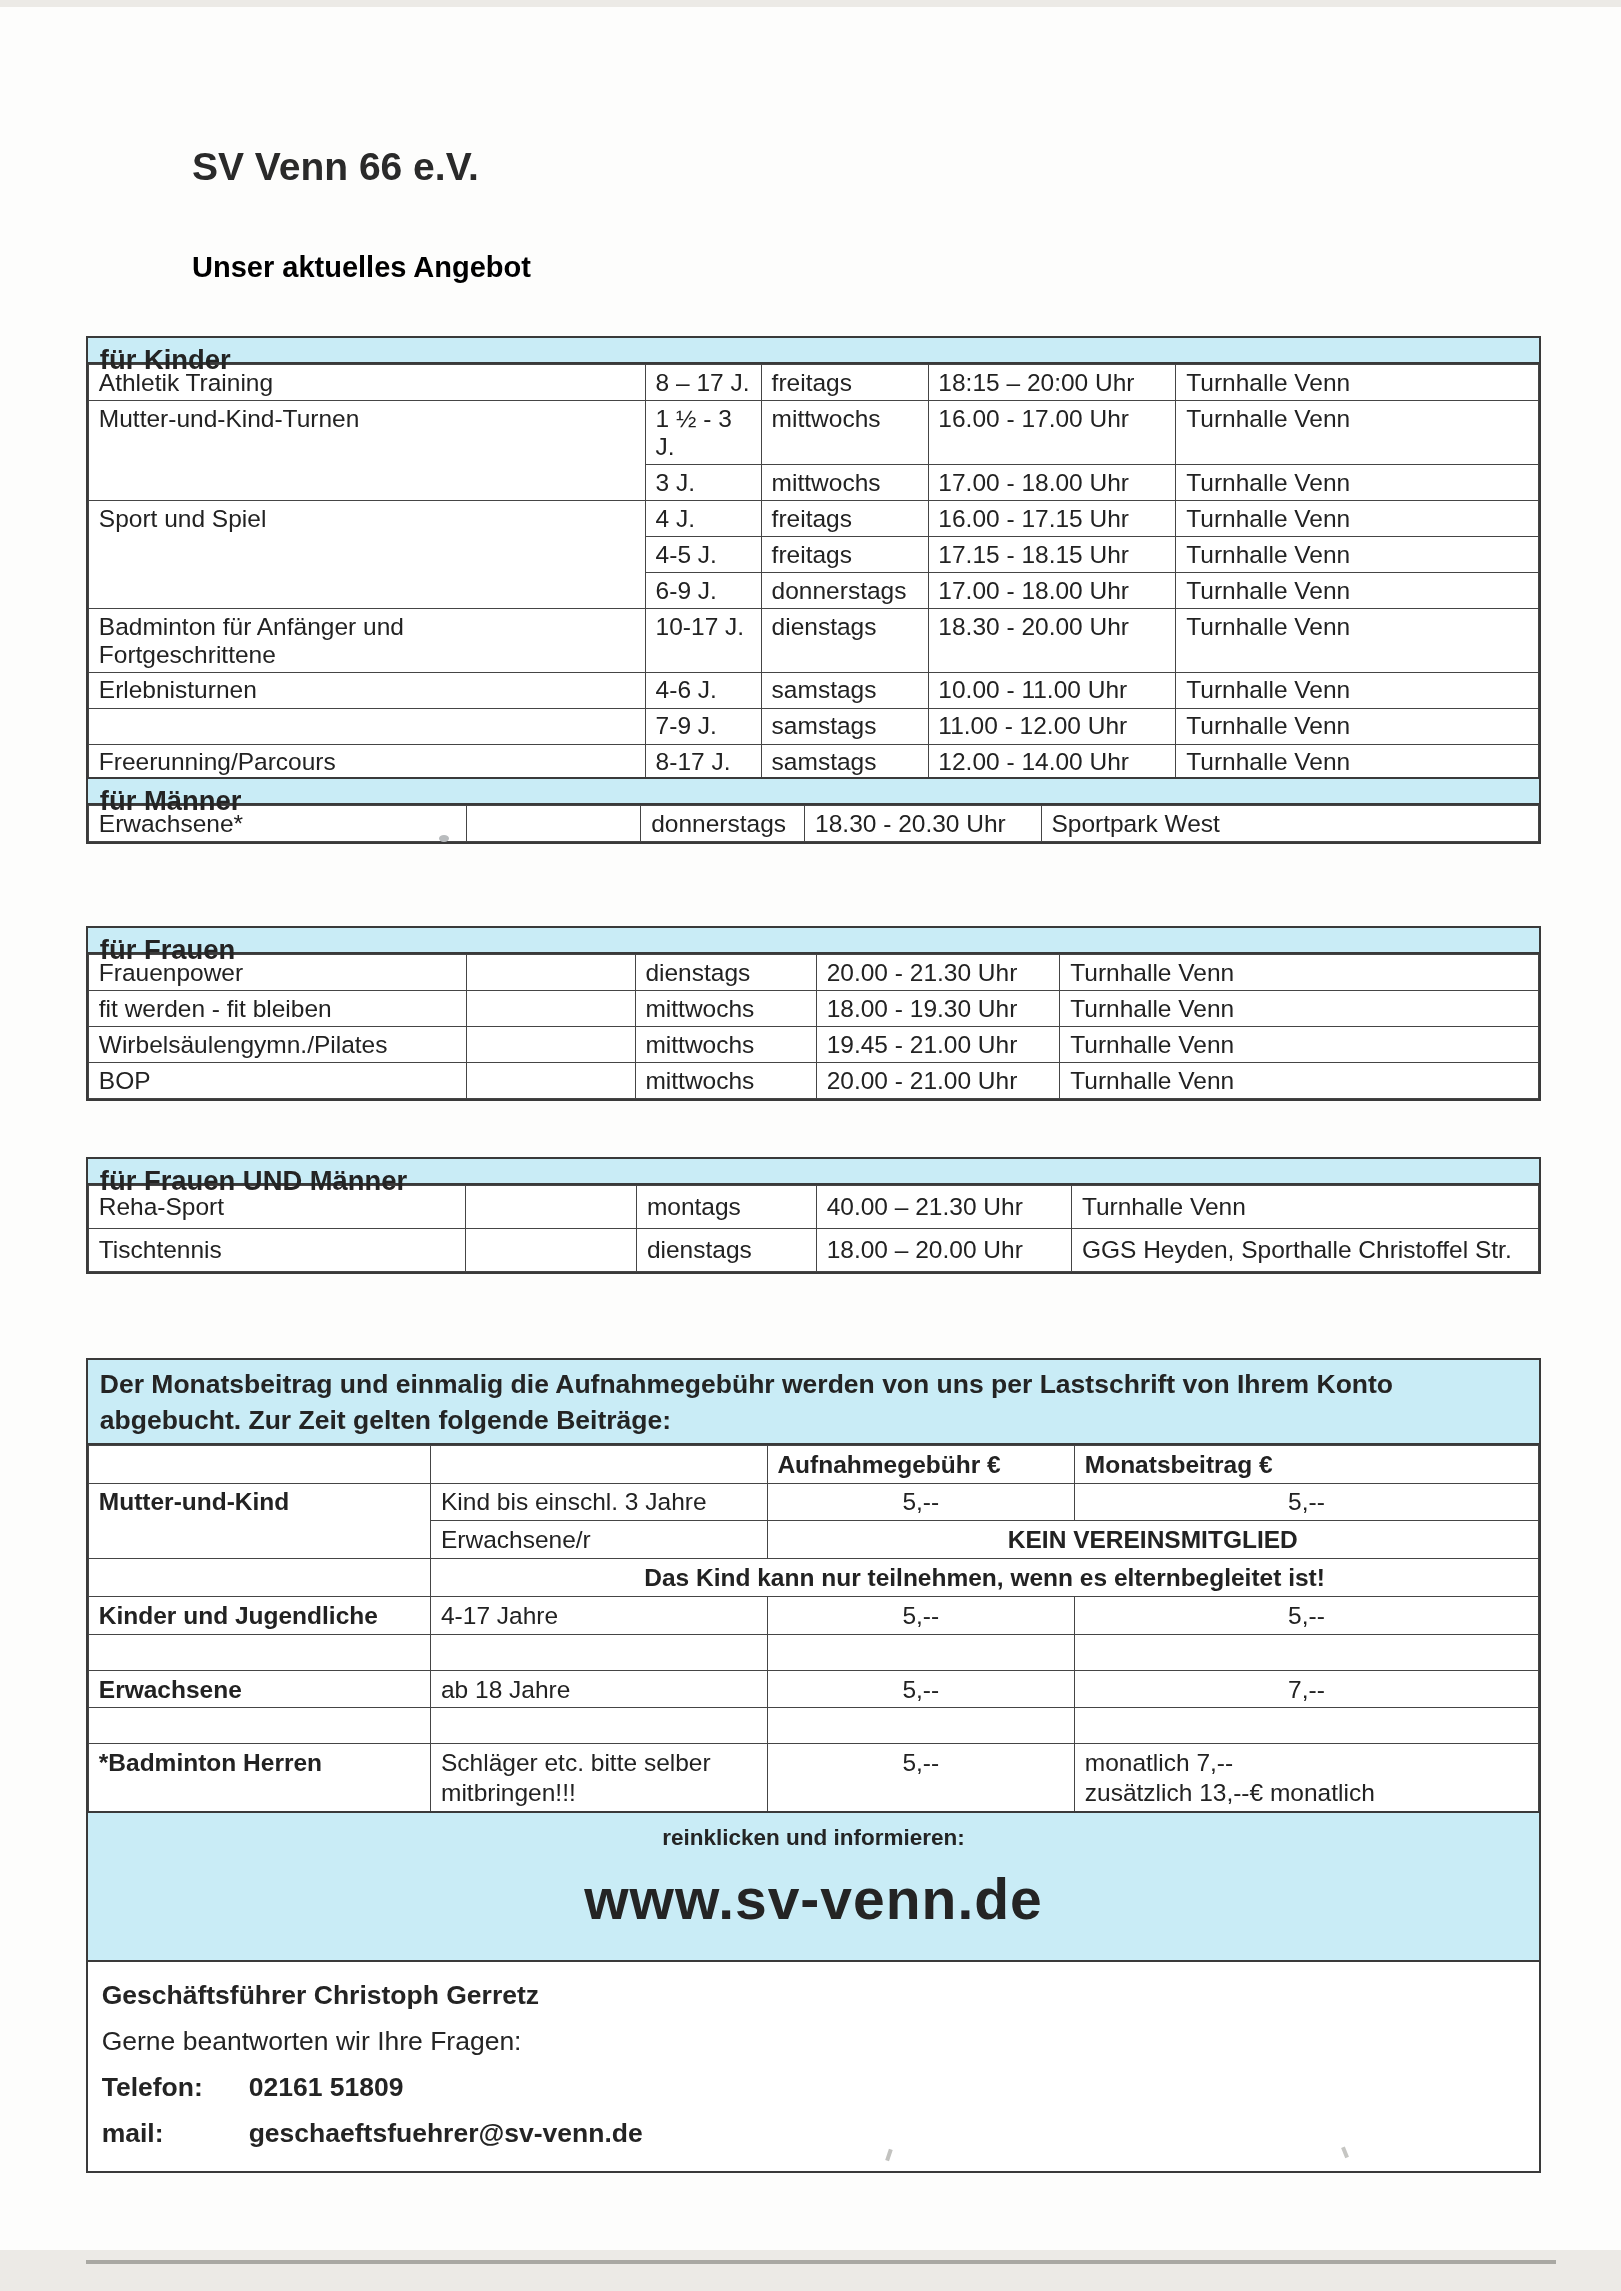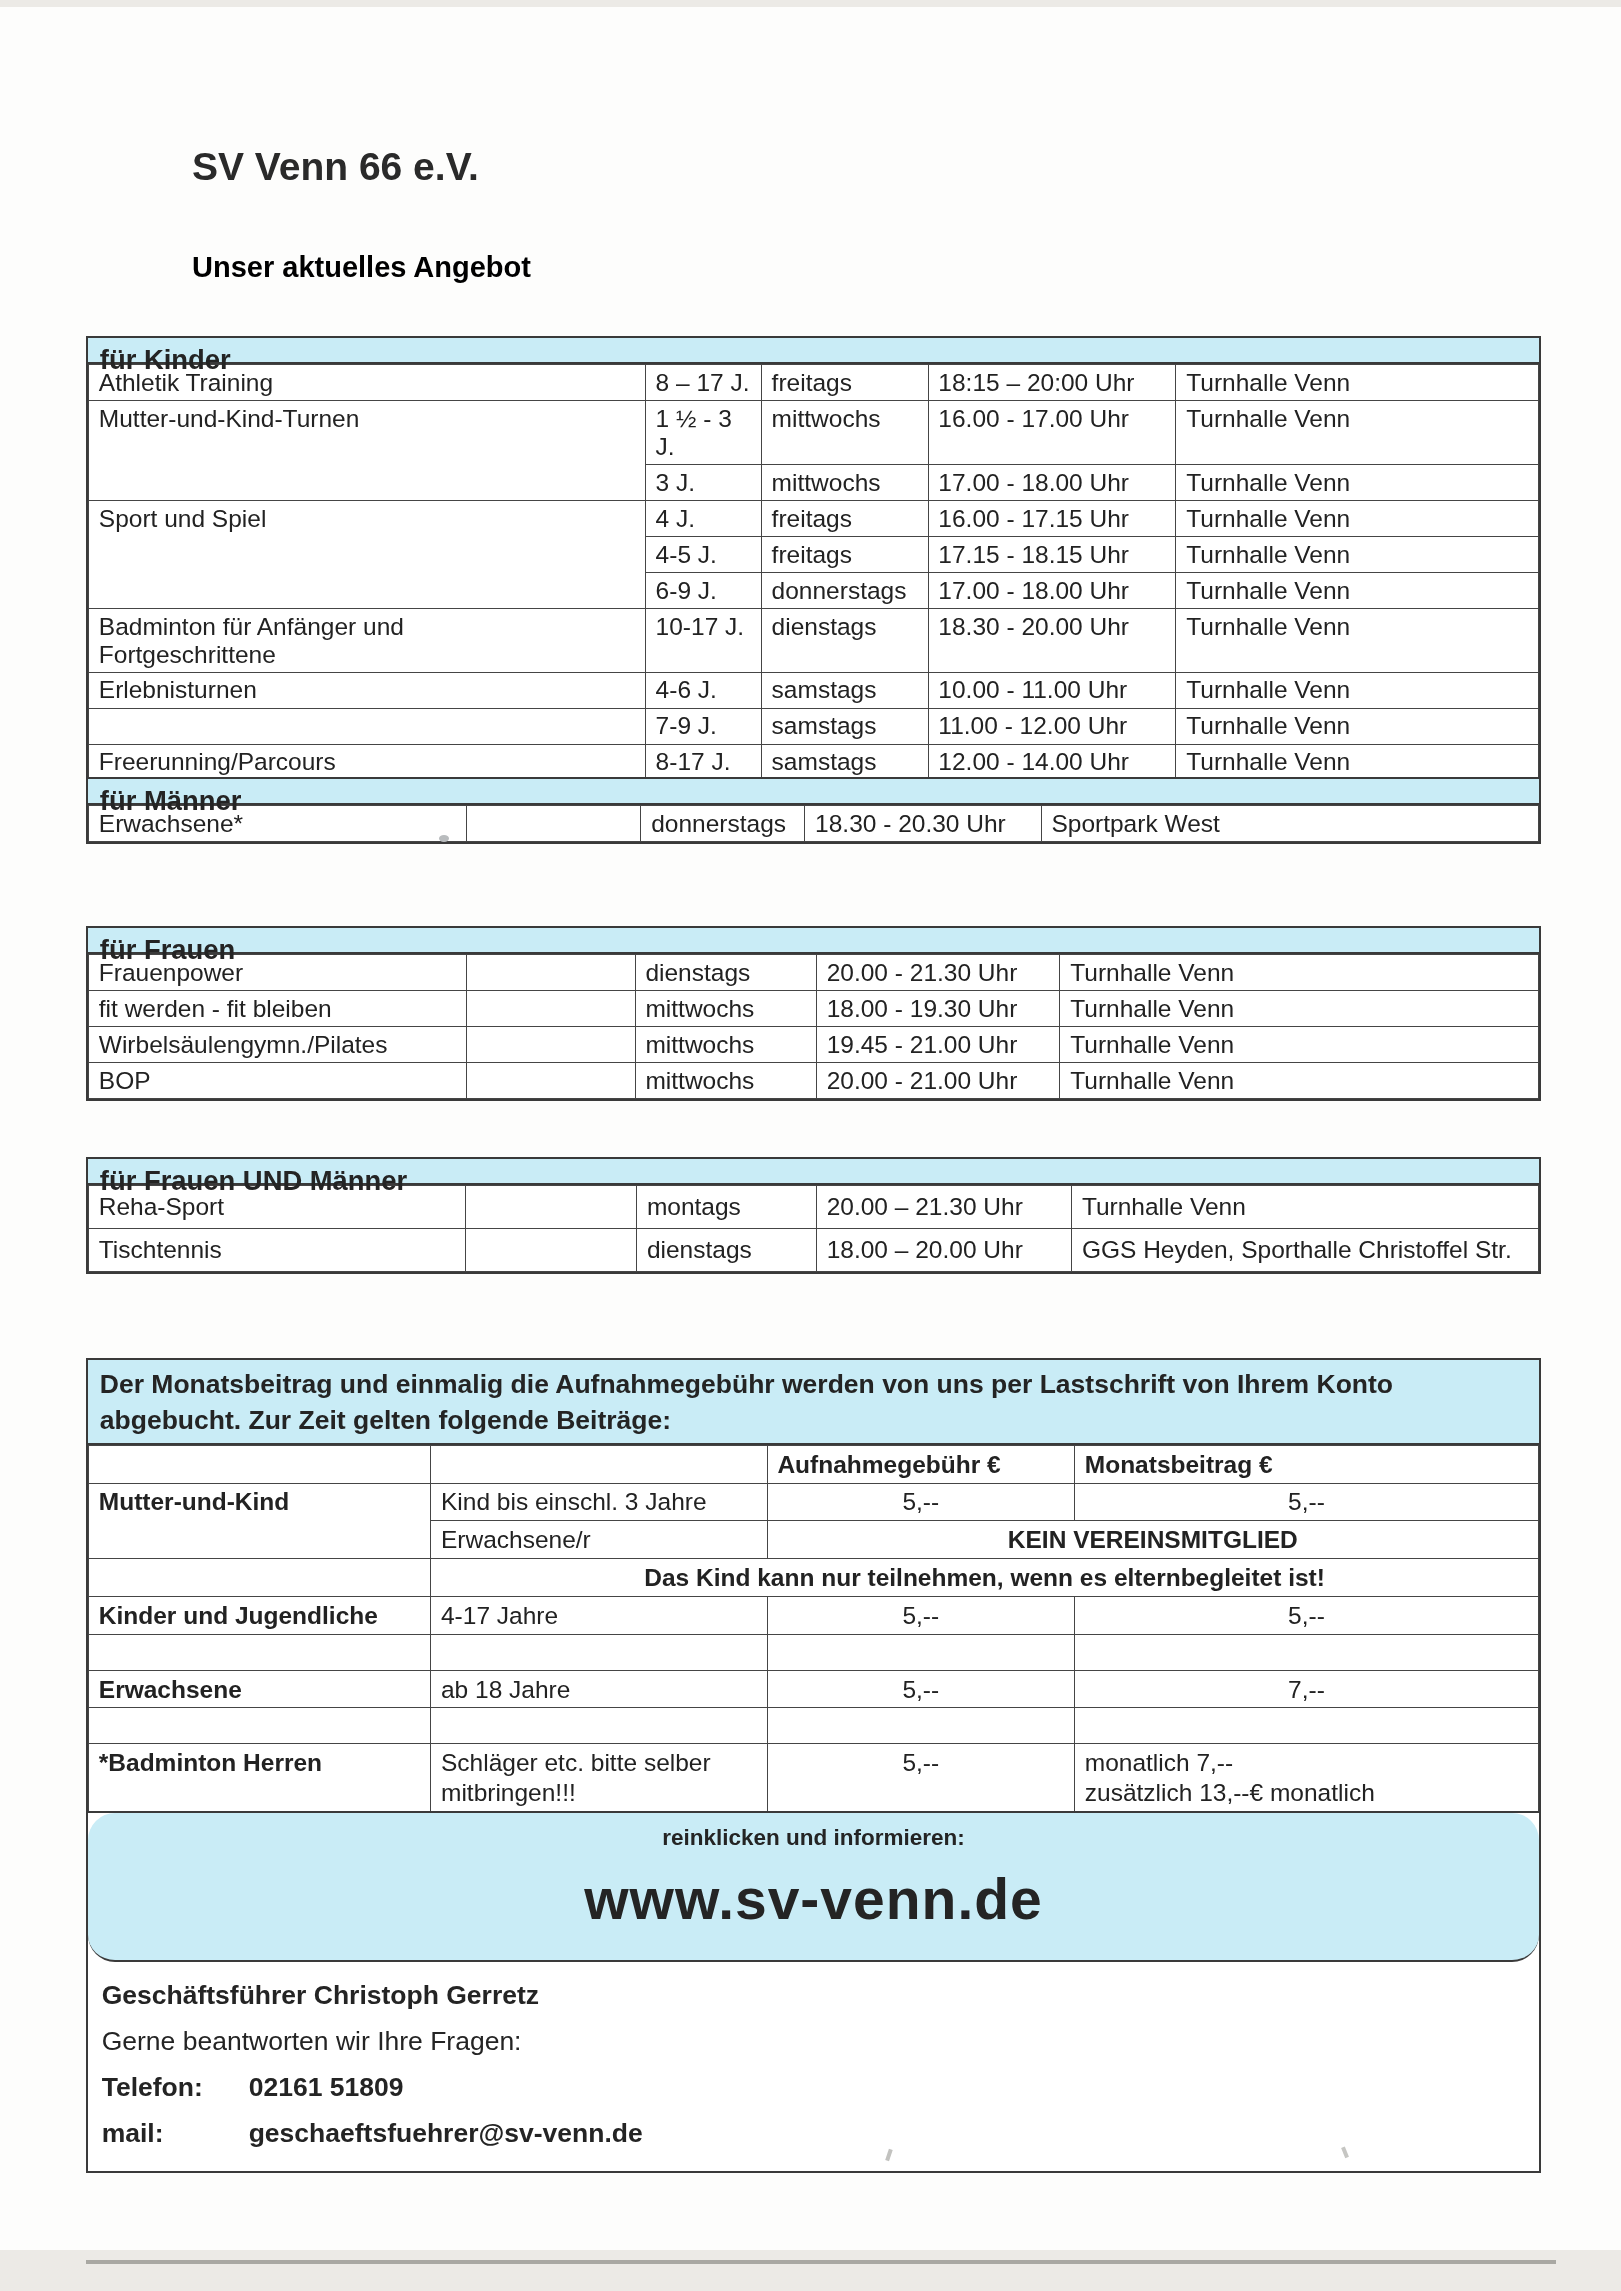--- a/index.html
+++ b/index.html
@@ -31,21 +31,21 @@
 
   .fees-intro {
     background:#c9ecf6; border-bottom:2px solid #3a3a3a;
     font-weight:bold; font-size:26.5px; line-height:36px; color:#242424;
     padding:5.9px 11.8px 4.9px; white-space:pre-line;
   }
   .fees td { line-height:30px; }
 
   .banner {
     background:#c9ecf6; border-bottom:2px solid #3a3a3a;
-    text-align:center; padding:11.8px 0 27.4px;border-radius:27px;
+    text-align:center; padding:11.8px 0 27.4px;
   }
   .banner-prompt { font-weight:bold; font-size:22.5px; color:#242424; }
   .banner-url { font-weight:bold; font-size:57px; margin-top:15.7px; color:#242424; letter-spacing:1px;text-align:center; }
   .contact { padding:9.8px 13.7px 15.7px; font-size:26.5px; color:#242424; }
   .contact-line { line-height:46px; }
   .contact-label { display:inline-block; width:147px; }
 
   
   .scan-top { position:absolute; left:0; top:0; width:100%; height:6.9px; background:#eceae6; }
   .scan-bottom { position:absolute; left:0; top:2250px; width:100%; height:41px; background:#eceae6; }
@@ -220,21 +220,21 @@
           <col style="width:11.8%">
           <col style="width:12.4%">
           <col style="width:17.6%">
           <col style="width:32.2%">
         </colgroup>
       <tbody>
         <tr>
           <td>Reha-Sport</td>
           <td></td>
           <td>montags</td>
-          <td>20.00 – 21.30 Uhr</td>
+          <td>40.00 – 21.30 Uhr</td>
           <td>Turnhalle Venn</td>
         </tr>
         <tr>
           <td>Tischtennis</td>
           <td></td>
           <td>dienstags</td>
           <td>18.00 – 20.00 Uhr</td>
           <td>GGS Heyden, Sporthalle Christoffel Str.</td>
         </tr>
       </tbody>

